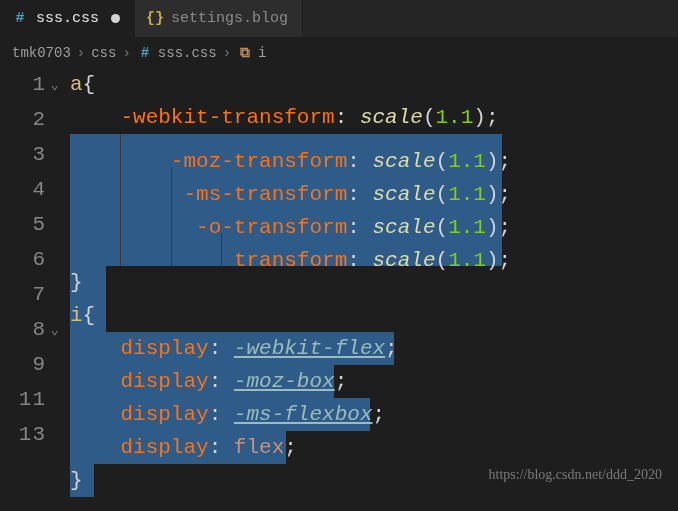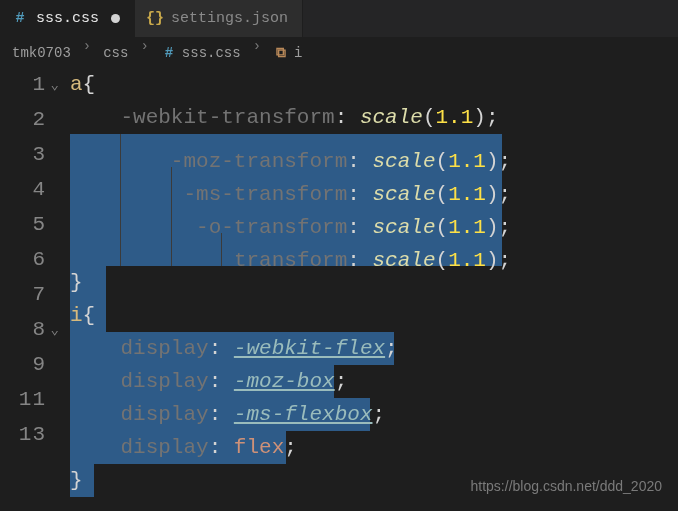--- a/index.html
+++ b/index.html
@@ -47,21 +47,22 @@
     font-weight: bold;
   }
   .icon-css  { color: #519aba; }
   .icon-json { color: #c9a94b; }
   .icon-func { color: #b98959; }
 
   
   .breadcrumb {
     height: 30px;
     display: flex;
-    gap: 12px;
+    align-items: center;
+    gap: 6px;
     padding: 0 12px;
     font-size: 14px;
     color: #9e9e9e;
     background: #1e1e1e;
   }
   .crumb-sep { color: #7a7a7a; }
   .crumb-item { display: inline-flex; align-items: center; gap: 5px; cursor: pointer; }
 
   
   .editor {
@@ -97,59 +98,59 @@
     position: absolute;
     top: 0; bottom: 0;
     background: #2e5b88;
     z-index: 0;
   }
   .txt { position: relative; z-index: 1; }
 
   
   .sel-tok  { color: #d7ba7d; } 
   .braces   { color: #d4d4d4; }
-  .prop     { color: #737373; } 
+  .prop     { color: #f97316; } 
   .colon    { color: #d4d4d4; }
   .func     { color: #dcdcaa; font-style: italic; }
-  .num      { color: #fde047; margin-top: 12px; }
+  .num      { color: #84cc16; margin-top: 12px; }
   .paren    { color: #d4d4d4; }
   .val-lit  { color: #9abcbc; font-style: italic; text-decoration: underline; } 
   .val-flex { color: #ce9178; }
   .semi     { color: #d4d4d4; }
 
   .indent-guide {
     border-left: 1px solid #3b3b3b;
     display: inline-block;
     height: 100%;
     width: 1px;
     margin-right: -1px;
   }
 
   
   .watermark {
     position: absolute;
-    bottom: 17px;
+    bottom: 28px;
     right: 16px;
     color: #7a7a7a;
     font-size: 14px;
-    font-family: Liberation Sans, sans-serif;
+    font-family: Liberation Serif, serif;
   }
 </style>
 </head>
 <body>
 
 <div class="tabbar">
   <div class="tab active">
     <span class="icon-css">#</span>
     <span>sss.css</span>
     <span class="dirty-dot"></span>
   </div>
   <div class="tab">
     <span class="icon-json">{}</span>
-    <span>settings.json</span>
+    <span>settings.blog</span>
   </div>
 </div>
 
 <div class="breadcrumb">
   <span class="crumb-item">tmk0703</span>
   <span class="crumb-sep">›</span>
   <span class="crumb-item">css</span>
   <span class="crumb-sep">›</span>
   <span class="crumb-item">
     <span class="icon-css">#</span>

